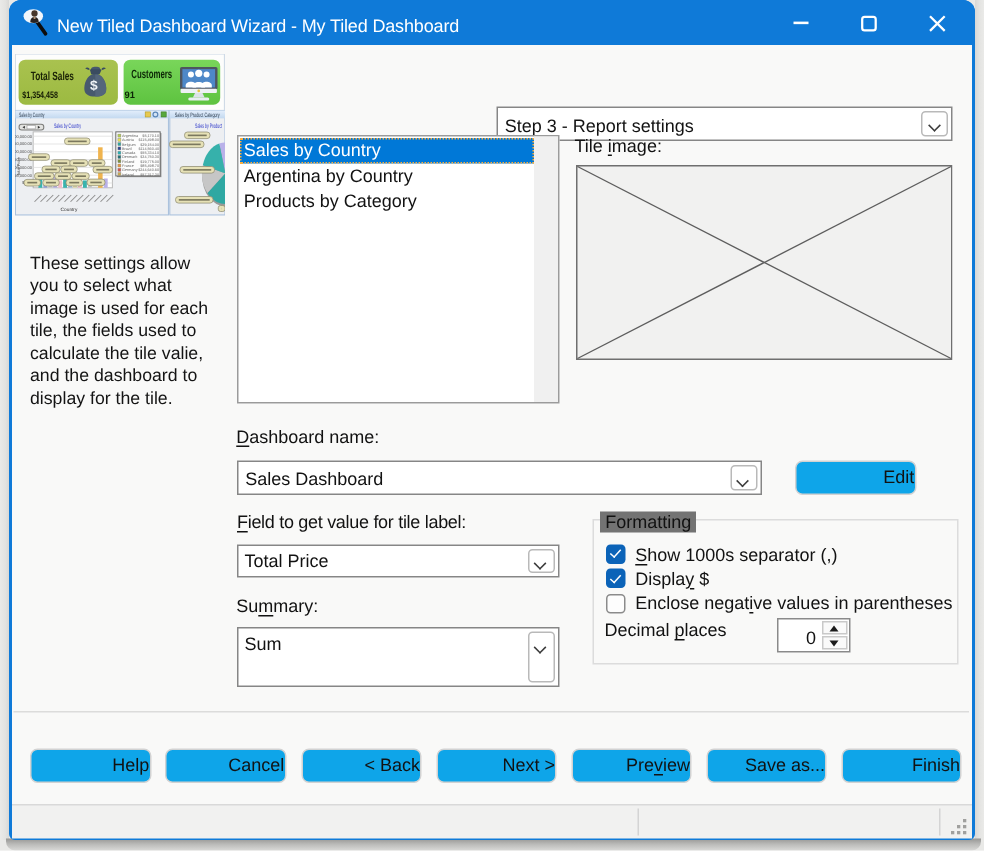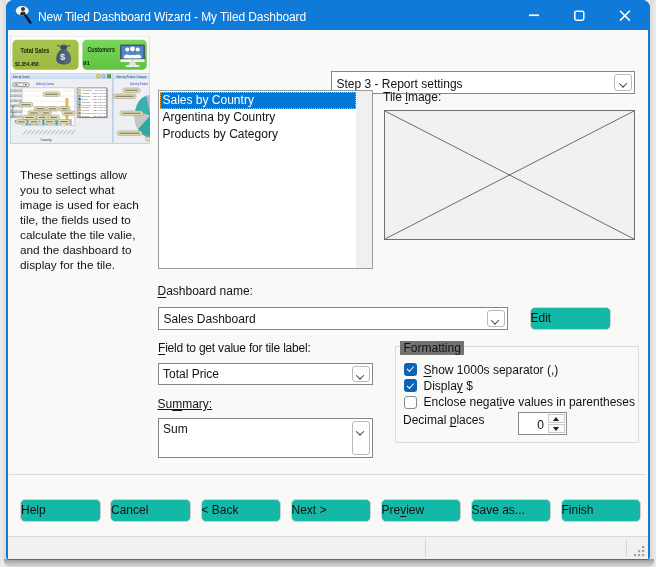--- a/index.html
+++ b/index.html
@@ -20,22 +20,22 @@
   .title{left:38px;top:10px;color:#fff;font-size:12px;letter-spacing:-0.1px;}
   .label{font-size:12px;letter-spacing:0;color:#121212;}
   u{text-decoration-thickness:1px;text-underline-offset:2px;}
   .combo{background:#fff;border:1px solid #868686;box-sizing:border-box;}
   .combo .txt{position:absolute;left:4.5px;top:5px;font-size:12px;letter-spacing:0;color:#121212;}
   .cbtn{position:absolute;right:1px;top:1px;bottom:1px;width:16px;background:#fff;
         border:1px solid #b9b9b9;border-radius:3px;margin:1px;}
   .chev{position:absolute;right:4.5px;top:7px;width:7px;height:7px;}
   .chev:before{content:"";position:absolute;left:0;top:0;width:5px;height:5px;
         border-right:1.3px solid #3b3b3b;border-bottom:1.3px solid #3b3b3b;transform:rotate(45deg) translate(-1px,-1px);}
-  .btn{background:#14b8a6;border:1px solid #d2d2d2;border-radius:5px;box-sizing:border-box;
-       font-size:12px;letter-spacing:0;color:#121212;text-align:left;}
+  .btn{background:#0ea5e9;border:1px solid #d2d2d2;border-radius:5px;box-sizing:border-box;
+       font-size:12px;letter-spacing:0;color:#121212;text-align:right;}
   .listbox{left:157.5px;top:90px;width:215px;height:178.5px;background:#fff;
        border:1px solid #9b9b9b;box-sizing:border-box;}
   .sbar{position:absolute;right:0px;top:0px;width:16px;height:176.5px;background:#f0f0f0;}
   .li{position:absolute;left:1px;width:196px;height:17px;font-size:12px;letter-spacing:0;
       color:#121212;padding:1px 0 0 3px;box-sizing:border-box;white-space:nowrap;}
   .li.sel{background:#0078d7;color:#fff;outline:1px dotted #ffaf3d;outline-offset:-1px;}
   .group{left:395px;top:346px;width:244px;height:97px;border:1px solid #dcdcdc;box-sizing:border-box;}
   .cb{width:13px;height:13px;box-sizing:border-box;border-radius:3px;}
   .cb.on{background:#0b63b8;}
   .cb.off{background:#fdfdfd;border:1px solid #8b8b8b;}
@@ -340,21 +340,21 @@
 </div>
 <div class="abs btn" style="left:529.5px;top:306.5px;width:81px;height:23.5px;line-height:21.5px;">Edit</div>
 
 <div class="abs label" style="left:158px;top:341px;letter-spacing:-0.2px;"><u>F</u>ield to get value for tile label:</div>
 <div class="abs combo" style="left:157.5px;top:362.5px;width:215px;height:22px;">
   <div class="txt" style="top:3px;">Total Price</div>
   <div class="cbtn">
       <div class="chev" style="top:7.5px;"></div>
     </div>
 </div>
-<div class="abs label" style="left:157.5px;top:397px;text-decoration:underline;">Su<u>m</u>mary:</div>
+<div class="abs label" style="left:157.5px;top:397px;">Su<u>m</u>mary:</div>
 <div class="abs combo" style="left:157.5px;top:418px;width:215px;height:40px;">
   <div class="txt" style="top:3px;">Sum</div>
   <div class="cbtn">
       <div class="chev" style="top:7.5px;"></div>
     </div>
 </div>
 
 <div class="abs group"></div>
 <div class="abs label" style="left:400px;top:341px;background:#737373;padding:0 3.5px;">Formatting</div>
 <div class="abs cb on" style="left:403.5px;top:363.3px;"></div>

